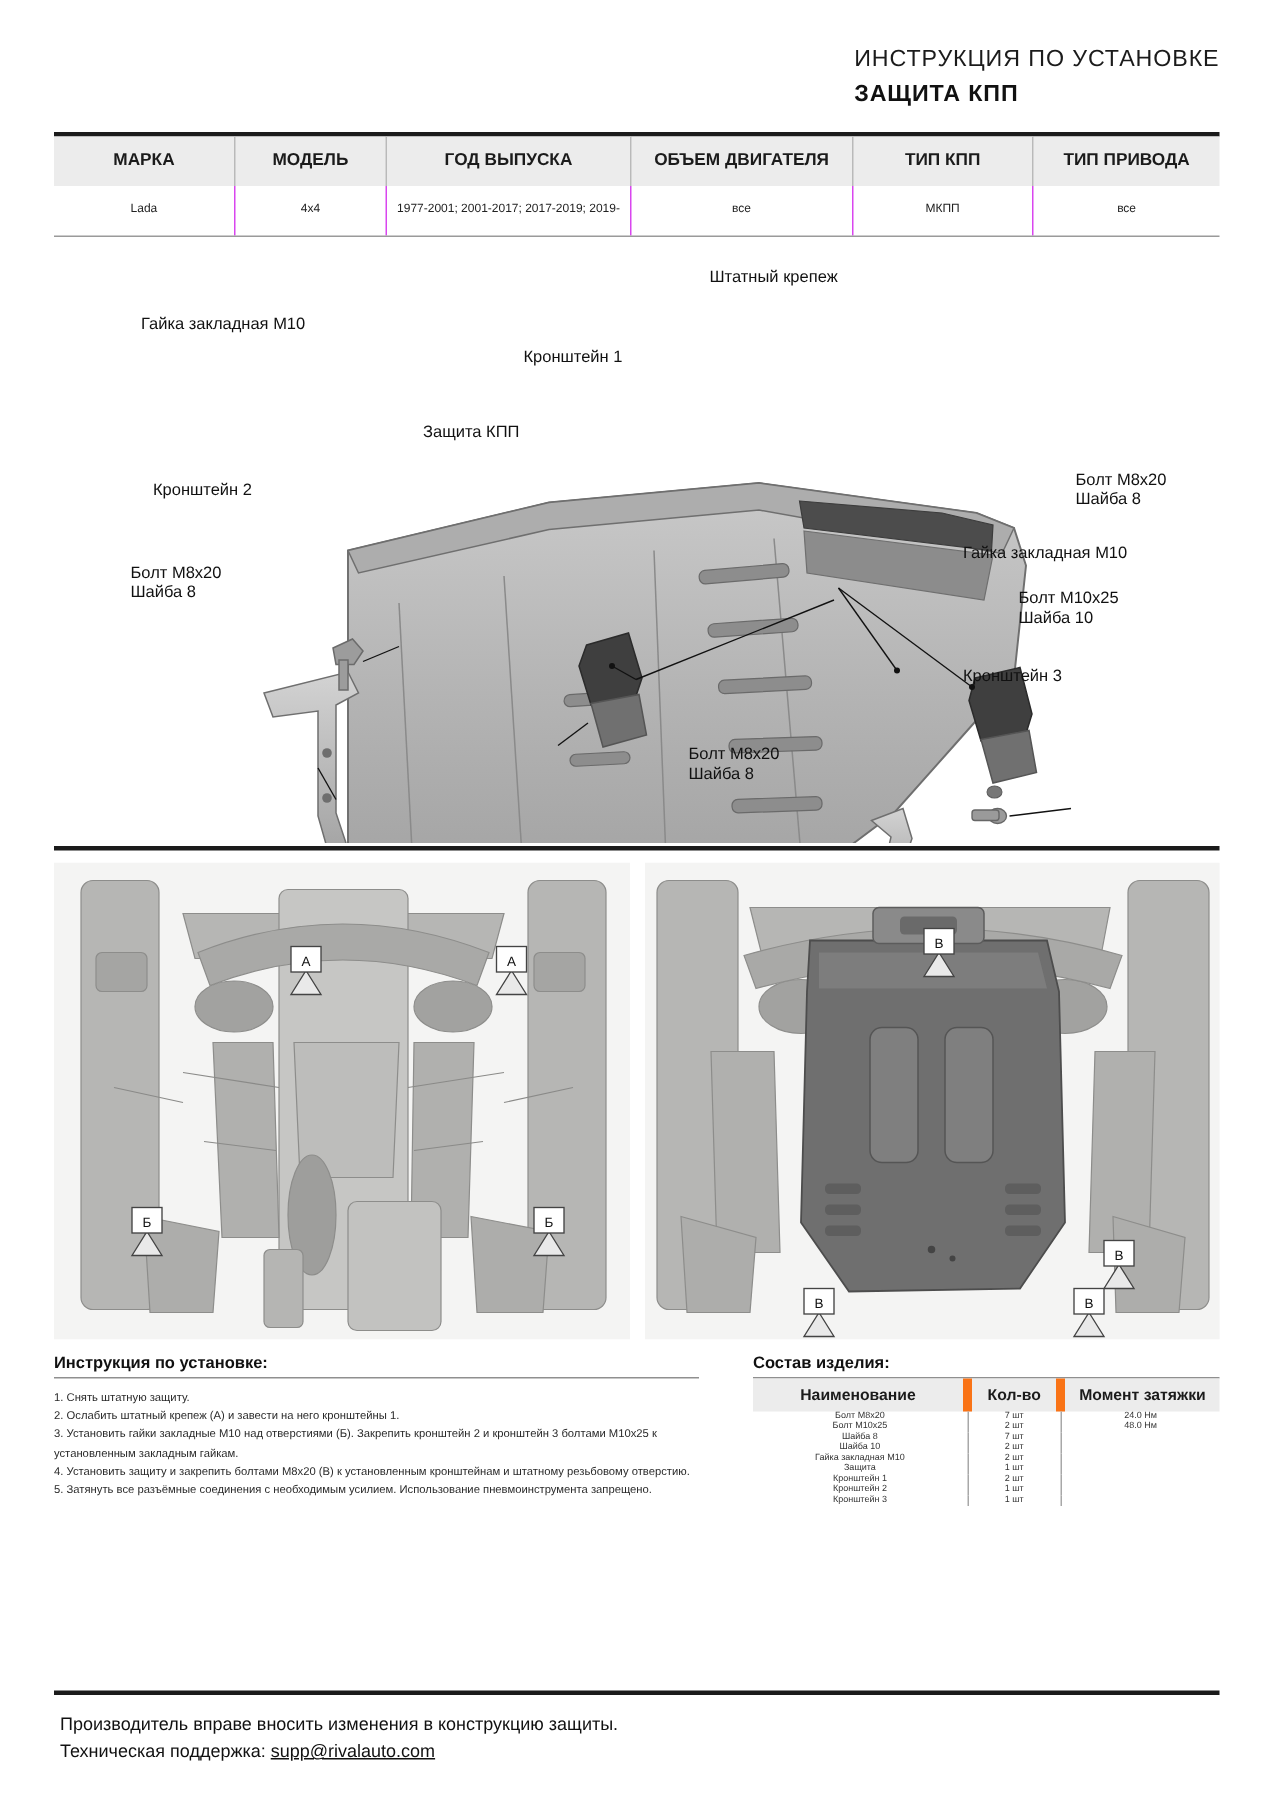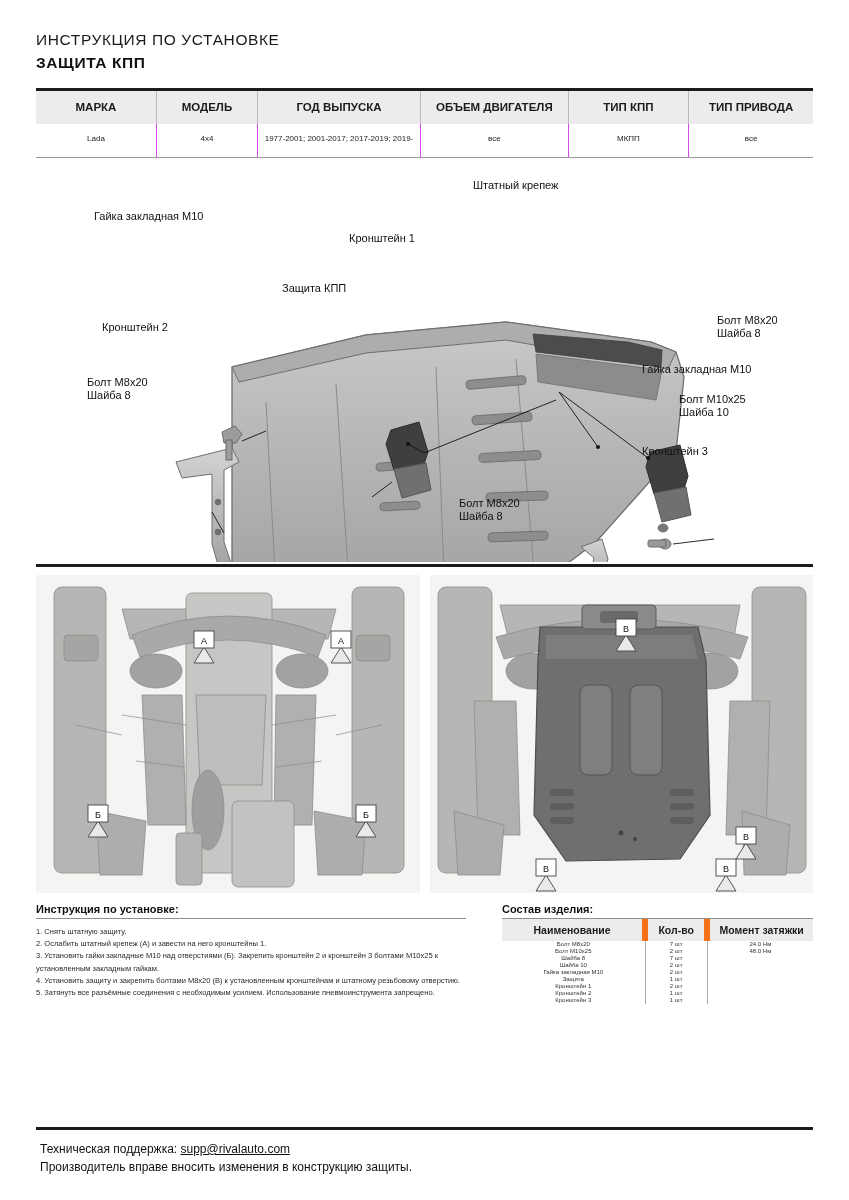--- a/index.html
+++ b/index.html
@@ -19,20 +19,21 @@
     width: 849px; height: 1200px;
     padding: 30px 36px 0 36px;
   }
 
   
   .header {
     display: flex;
     align-items: flex-end;
     justify-content: space-between;
     padding-bottom: 8px;
+    flex-direction: column;
   }
   .header-left { line-height: 1.35; }
   .title-main {
     font-size: 15.5px;
     letter-spacing: .6px;
     color: #1b1b1b;
   }
   .title-sub {
     font-size: 15.5px;
     font-weight: bold;
@@ -553,19 +554,19 @@
             <td>1 шт</td>
             <td></td>
           </tr>
         </tbody>
       </table>
     </div>
   </div>
 
   <div class="footer-rule"></div>
   <div class="footer">
+    <div>Производитель вправе вносить изменения в конструкцию защиты.</div>
     <div>
       <span>Техническая поддержка: </span><a href="#">supp@rivalauto.com</a>
     </div>
-    <div>Производитель вправе вносить изменения в конструкцию защиты.</div>
   </div>
 
 </div>
 
 </body></html>

